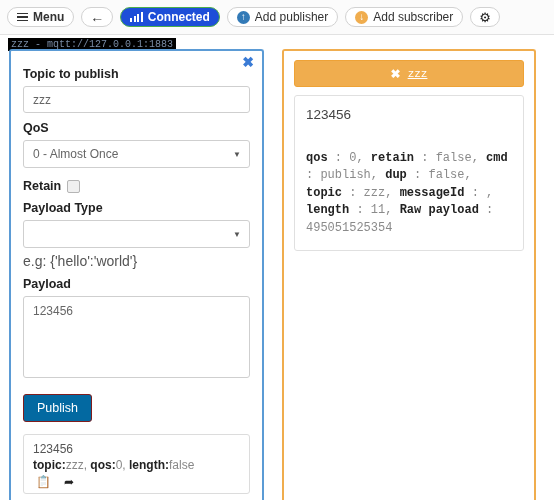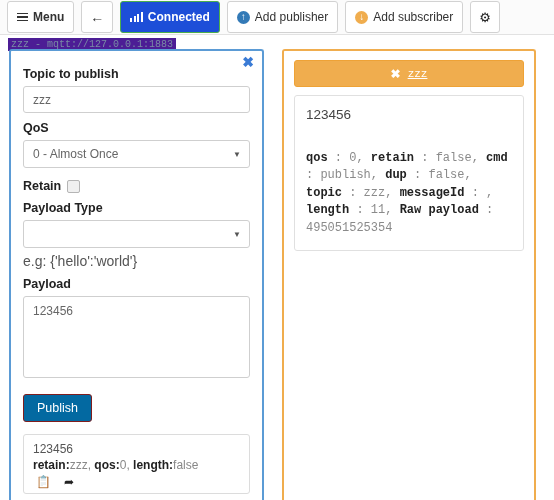--- a/index.html
+++ b/index.html
@@ -15,22 +15,22 @@
   .toolbar {
     display: flex; align-items: center; gap: 7px;
     padding: 5px 8px 5px 7px;
     height: 24px;
     background: #fbfbfb;
     border-bottom: 1px solid #e2e2e2;
     box-sizing: content-box;
   }
   .btn {
     display: inline-flex; align-items: center; gap: 5px;
-    height: 32px; padding: 0 9px;
-    border: 1px solid #d2d2d2; border-radius: 3px;
+    height: 20px; padding: 0 9px;
+    border: 1px solid #d2d2d2; border-radius: 11px;
     background: #ffffff; color: #333;
     font-size: 12px; line-height: 1;
     white-space: nowrap; cursor: pointer;
     box-sizing: border-box;
   }
   .btn.icon-only { padding: 0 8px; }
   .btn-connected {
     background: #1d4ed8; border-color: #4cae4c; color: #fff; font-weight: bold;
   }
   .menu-label { font-weight: bold; font-size: 12px; }
@@ -55,21 +55,21 @@
   }
   .circ-up { background: #337ab7; }
   .circ-down { background: #f0ad4e; }
   .gear { font-size: 13px; line-height: 1; color: #222; }
 
   
   .conn-label {
     position: absolute; left: 8px; top: 38px;
     font-family: "Liberation Mono", monospace;
     font-size: 10px; color: #7a8ca5;
-    background: #4c1d95; padding: 1px 3px;
+    background: #000000; padding: 1px 3px;
     letter-spacing: 0;
   }
 
   
   .panels {
     position: absolute; left: 0; top: 49px;
     width: 554px; height: 451px;
     display: flex; gap: 18px; padding: 0 9px;
     box-sizing: border-box;
   }
@@ -268,21 +268,21 @@
       <div class="hint">e.g: {'hello':'world'}</div>
 
       <div class="f-label">Payload</div>
       <textarea class="f-textarea" placeholder="Payload" style="">123456</textarea>
 
       <button class="btn-publish">Publish</button>
 
       <div id="history-list">
           <div class="history">
             <div class="h-payload">123456</div>
-            <div class="h-meta"><b>retain:</b>zzz, <b>qos:</b>0, <b>length:</b>false</div>
+            <div class="h-meta"><b>topic:</b>zzz, <b>qos:</b>0, <b>length:</b>false</div>
             <div class="h-icons">
               <span>📋</span>
               <span>➦</span>
             </div>
           </div>
         </div>
     </div>
 
     <div class="panel panel-sub">
 

